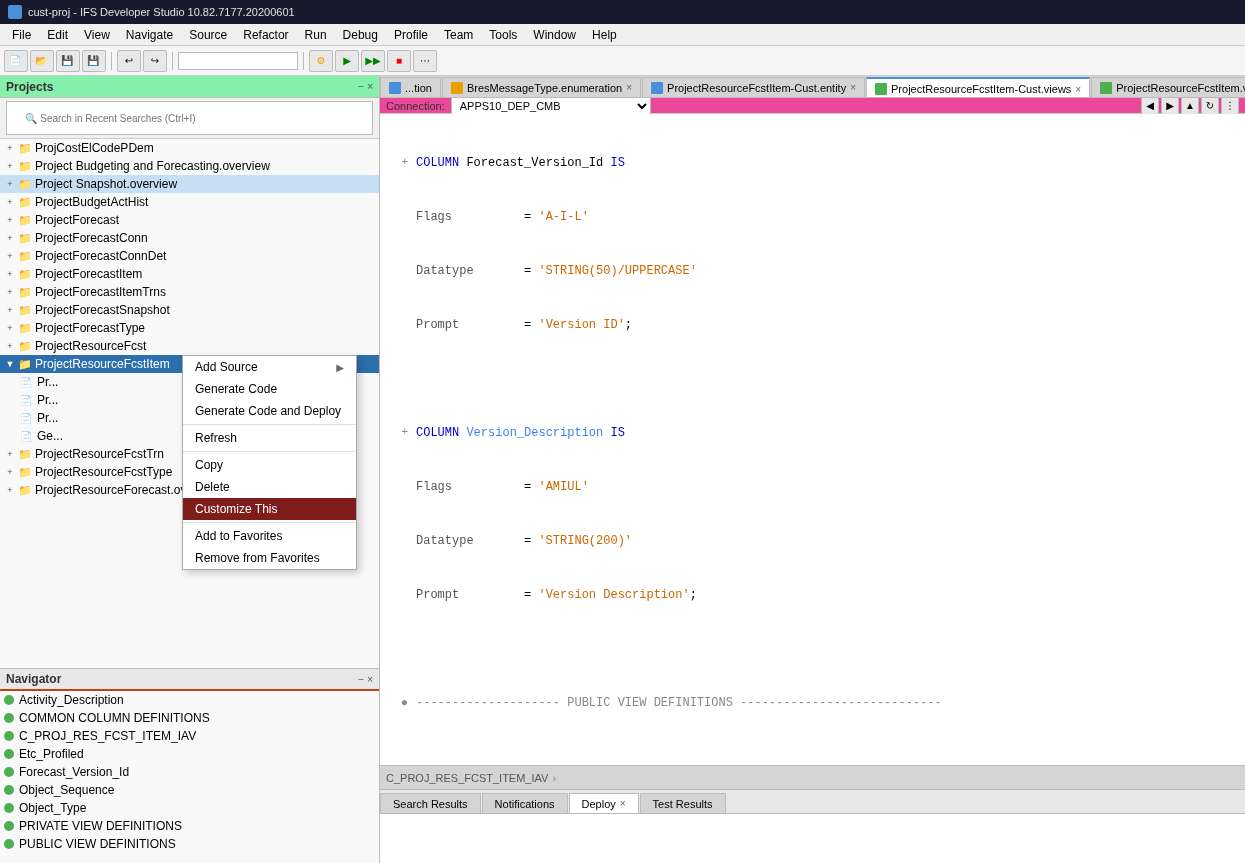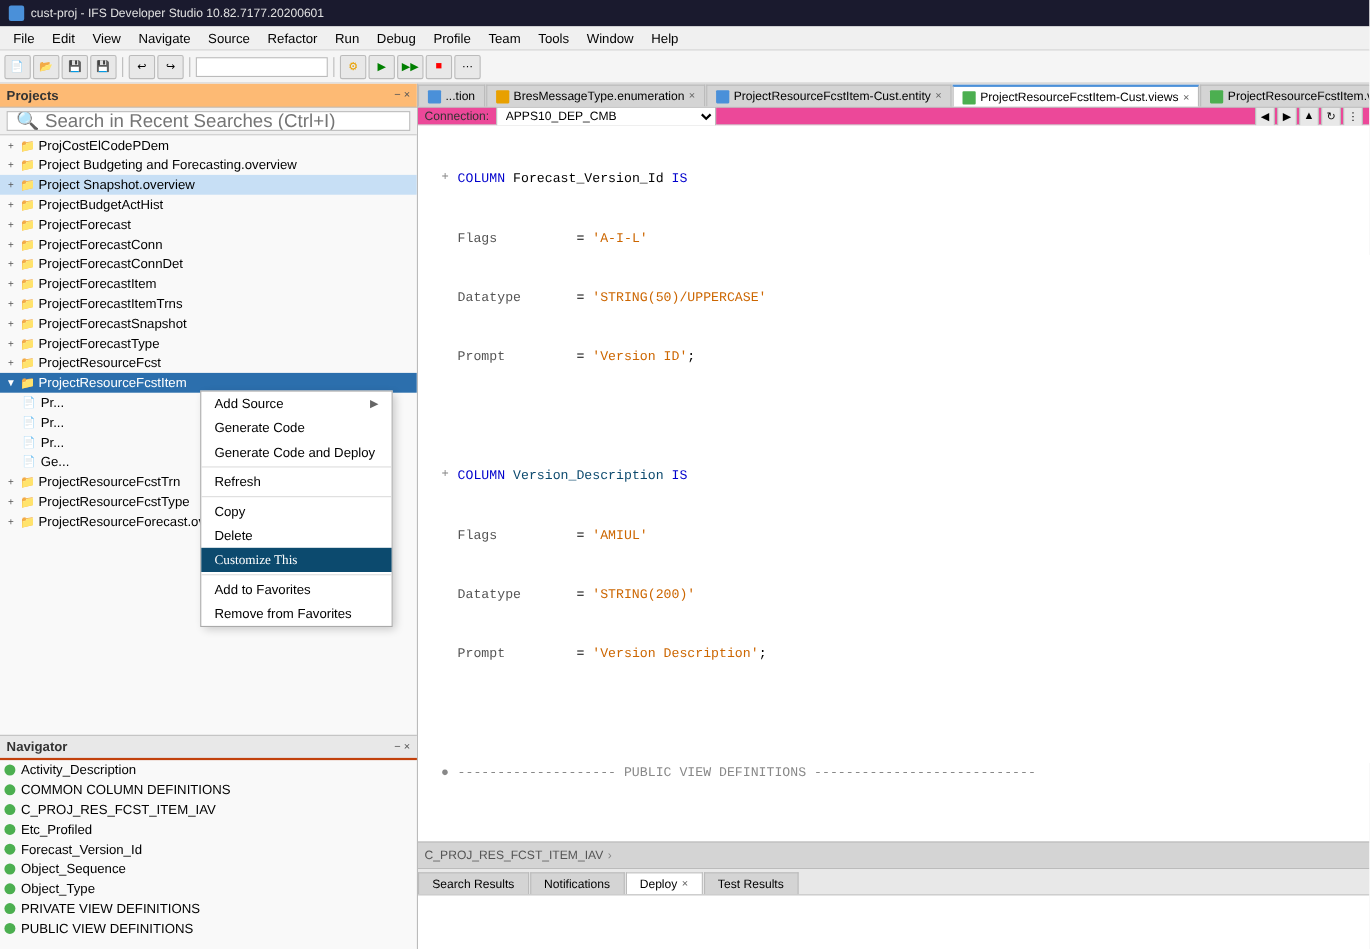--- a/index.html
+++ b/index.html
@@ -19,41 +19,41 @@
     .tb-search { width: 120px; height: 18px; border: 1px solid #bbb; background: white; padding: 0 4px; font-size: 11px; }
 
     
     #main { display: flex; height: calc(863px - 24px - 22px - 30px); }
 
     
     #left-panel { width: 380px; display: flex; flex-direction: column; border-right: 1px solid #bbb; background: #f9f9f9; }
 
     
     #projects-panel { flex: 1; display: flex; flex-direction: column; overflow: hidden; }
-    #projects-header { background: #fdba74; border-bottom: 1px solid #bbb; display: flex; align-items: center; justify-content: space-between; padding: 2px 6px; height: 22px; }
+    #projects-header { background: #86efac; border-bottom: 1px solid #bbb; display: flex; align-items: center; justify-content: space-between; padding: 2px 6px; height: 22px; }
     .panel-title { font-size: 12px; font-weight: bold; color: #333; }
     .panel-controls { display: flex; gap: 3px; }
     .panel-btn { font-size: 10px; cursor: pointer; color: #555; }
 
     #search-bar { padding: 3px 6px; background: #f0f0f0; border-bottom: 1px solid #ccc; }
     #search-input { width: 100%; height: 18px; border: 1px solid #bbb; padding: 0 4px; font-size: 11px; background: white; }
 
     #tree-container { overflow-y: auto; overflow-x: hidden; flex: 1; }
     .tree-item { display: flex; align-items: center; padding: 1px 4px; cursor: pointer; white-space: nowrap; font-size: 12px; height: 18px; }
     .tree-item.selected { background: #c7dff5; }
     .tree-item.highlighted { background: #2c6fad; color: white; }
     .tree-icon { width: 14px; height: 14px; margin-right: 3px; display: inline-flex; align-items: center; justify-content: center; flex-shrink: 0; }
     .expand-icon { width: 12px; height: 12px; display: inline-flex; align-items: center; justify-content: center; color: #555; font-size: 9px; margin-right: 2px; flex-shrink: 0; }
     .folder-icon { color: #e8a000; font-size: 11px; }
     .green-circle { width: 10px; height: 10px; background: #4caf50; border-radius: 50%; display: inline-block; flex-shrink: 0; }
 
     
     #context-menu { position: absolute; left: 182px; top: 355px; width: 175px; background: white; border: 1px solid #aaa; box-shadow: 3px 3px 8px rgba(0,0,0,0.2); z-index: 1000; }
     .ctx-item { padding: 4px 12px; cursor: pointer; font-size: 12px; display: flex; align-items: center; justify-content: space-between; height: 22px; }
-    .ctx-item.highlighted { background: #0c4a6e; color: white; font-family: Liberation Serif, serif; }
+    .ctx-item.highlighted { background: #7f1d1d; color: white; }
     .ctx-separator { border-top: 1px solid #ddd; margin: 2px 0; }
     .ctx-arrow { font-size: 10px; color: #666; }
 
     
     #navigator-panel { height: 195px; border-top: 1px solid #bbb; display: flex; flex-direction: column; }
     #navigator-header { background: #e8e8e8; border-bottom: 2px solid #c2410c; display: flex; align-items: center; justify-content: space-between; padding: 2px 6px; height: 22px; }
     #navigator-tree { overflow-y: auto; flex: 1; }
 
     
     #right-panel { flex: 1; display: flex; flex-direction: column; overflow: hidden; }
@@ -143,21 +143,21 @@
 
     <div id="projects-panel">
       <div id="projects-header">
         <span class="panel-title">Projects</span>
         <div class="panel-controls">
           <span class="panel-btn">−</span>
           <span class="panel-btn">×</span>
         </div>
       </div>
       <div id="search-bar">
-        <input id="search-input" class="tree-item" type="text" placeholder="🔍 Search in Recent Searches (Ctrl+I)" style="width: 100%; height: 18px; border: 1px solid rgb(187, 187, 187); padding: 0px 8px; font-size: 17px;">
+        <input id="search-input" class="tree-item" type="text" placeholder="🔍 Search in Recent Searches (Ctrl+I)" style="width: 100%; height: 34px; border: 1px solid rgb(187, 187, 187); padding: 0px 18px; font-size: 10px;">
       </div>
       <div id="tree-container">
 
         <div class="tree-item">
           <span class="expand-icon">+</span>
           <span class="tree-icon folder-icon">📁</span>
           <span>ProjCostElCodePDem</span>
         </div>
         <div class="tree-item">
           <span class="expand-icon">+</span>
@@ -351,21 +351,21 @@
         <div style="display:flex;align-items:flex-start;">
           <span style="color:#888;min-width:20px;text-align:right;margin-right:8px;user-select:none;font-size:11px;">+</span>
           <span><span class="kw">COLUMN</span> <span style="color:#000;">Forecast_Version_Id</span> <span class="kw">IS</span></span>
         </div>
         <div style="padding-left:28px;"><span style="color:#555;">Flags</span>          = <span class="str">'A-I-L'</span></div>
         <div style="padding-left:28px;"><span style="color:#555;">Datatype</span>       = <span class="str">'STRING(50)/UPPERCASE'</span></div>
         <div style="padding-left:28px;"><span style="color:#555;">Prompt</span>         = <span class="str">'Version ID'</span>;</div>
         <div>&nbsp;</div>
         <div style="display:flex;align-items:flex-start;">
           <span style="color:#888;min-width:20px;text-align:right;margin-right:8px;user-select:none;font-size:11px;">+</span>
-          <span><span class="kw">COLUMN</span> <span style="color:#0c4a6e;">Version_Description</span> <span class="kw">IS</span></span>
+          <span><span class="kw">COLUMN</span> <span style="color:#3b82f6;">Version_Description</span> <span class="kw">IS</span></span>
         </div>
         <div style="padding-left:28px;"><span style="color:#555;">Flags</span>          = <span class="str">'AMIUL'</span></div>
         <div style="padding-left:28px;"><span style="color:#555;">Datatype</span>       = <span class="str">'STRING(200)'</span></div>
         <div style="padding-left:28px;"><span style="color:#555;">Prompt</span>         = <span class="str">'Version Description'</span>;</div>
         <div>&nbsp;</div>
         <div style="display:flex;align-items:flex-start;">
           <span style="color:#888;min-width:20px;text-align:right;margin-right:8px;user-select:none;">●</span>
           <span class="comment">-------------------- PUBLIC VIEW DEFINITIONS ----------------------------</span>
         </div>
         <div>&nbsp;</div>

